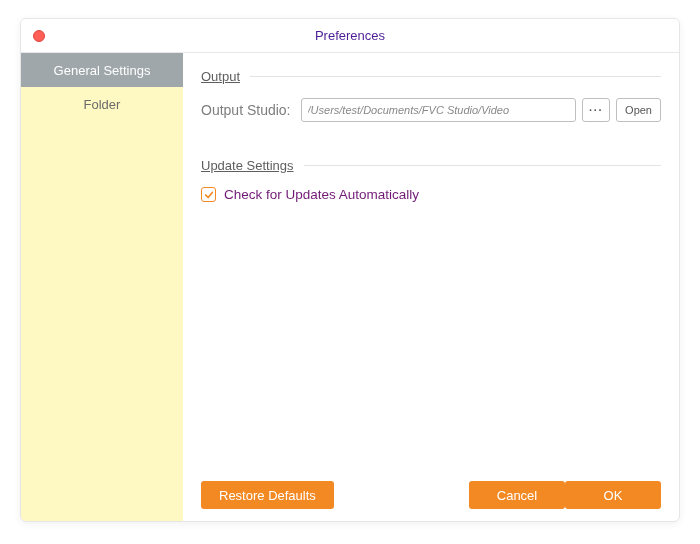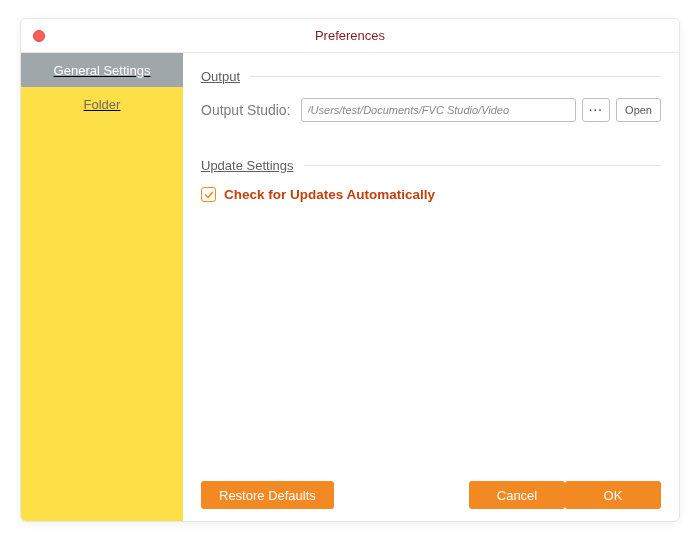--- a/index.html
+++ b/index.html
@@ -12,23 +12,23 @@
     background: #fff;
   }
   .titlebar {
     height: 34px; display: flex; align-items: center; justify-content: center;
     position: relative; border-bottom: 1px solid #e8e8e8;
     background: #fff;
   }
   .traffic { position: absolute; left: 12px; top: 50%; transform: translateY(-50%); display: flex; gap: 8px; }
   .traffic .t { width: 12px; height: 12px; border-radius: 50%; }
   .traffic .t.close { background: #ff5f56; border: 1px solid #e0443e; }
-  .title { font-size: 13px; color: #7f1d1d; }
+  .title { font-size: 13px; color: #4c1d95; }
   .body { flex: 1; display: flex; min-height: 0; }
-  .sidebar { width: 162px; background: #fde047; display: flex; flex-direction: column; text-decoration: underline; }
+  .sidebar { width: 162px; background: #fef9c3; display: flex; flex-direction: column; }
   .sidebar-item {
     height: 34px; display: flex; align-items: center; justify-content: center;
     font-size: 13px; color: #6b6b6b; cursor: pointer;
   }
   .sidebar-item.active { background: #9fa7aa; color: #fff; }
   .main { flex: 1; padding: 14px 18px 12px 18px; display: flex; flex-direction: column; }
   .section-head { display: flex; align-items: center; margin-top: 2px; }
   .section-head .lbl { font-size: 13px; color: #5e5e5e; margin-right: 10px; white-space: nowrap; text-decoration: underline; }
   .section-head .line { flex: 1; height: 1px; background: #e3e3e3; }
   .row { display: flex; align-items: center; margin-top: 14px; }
@@ -45,21 +45,21 @@
   }
   .btn-sm.dots { width: 28px; padding: 0; letter-spacing: 1px; font-weight: bold; }
   .section-gap { height: 34px; }
   .check-row { display: flex; align-items: center; margin-top: 14px; }
   .checkbox {
     width: 15px; height: 15px; border: 1.5px solid #f28922; border-radius: 3px;
     display: flex; align-items: center; justify-content: center; margin-right: 8px;
     background: #fff; cursor: pointer;
   }
   .checkbox svg { width: 10px; height: 10px; display: block; }
-  .check-label { font-size: 13.5px; color: #c2410c; font-weight: bold; }
+  .check-label { font-size: 13.5px; color: #701a75; }
   .spacer { flex: 1; }
   .footer { display: flex; align-items: center; padding-top: 10px; }
   .footer .gap { flex: 1; }
   .btn {
     height: 28px; border: none; border-radius: 3px;
     background: #f28922; color: #fff; font-size: 13px;
     padding: 0 18px; cursor: pointer; min-width: 96px;
     display: flex; align-items: center; justify-content: center;
   }
   .btn.restore { min-width: 130px; }

